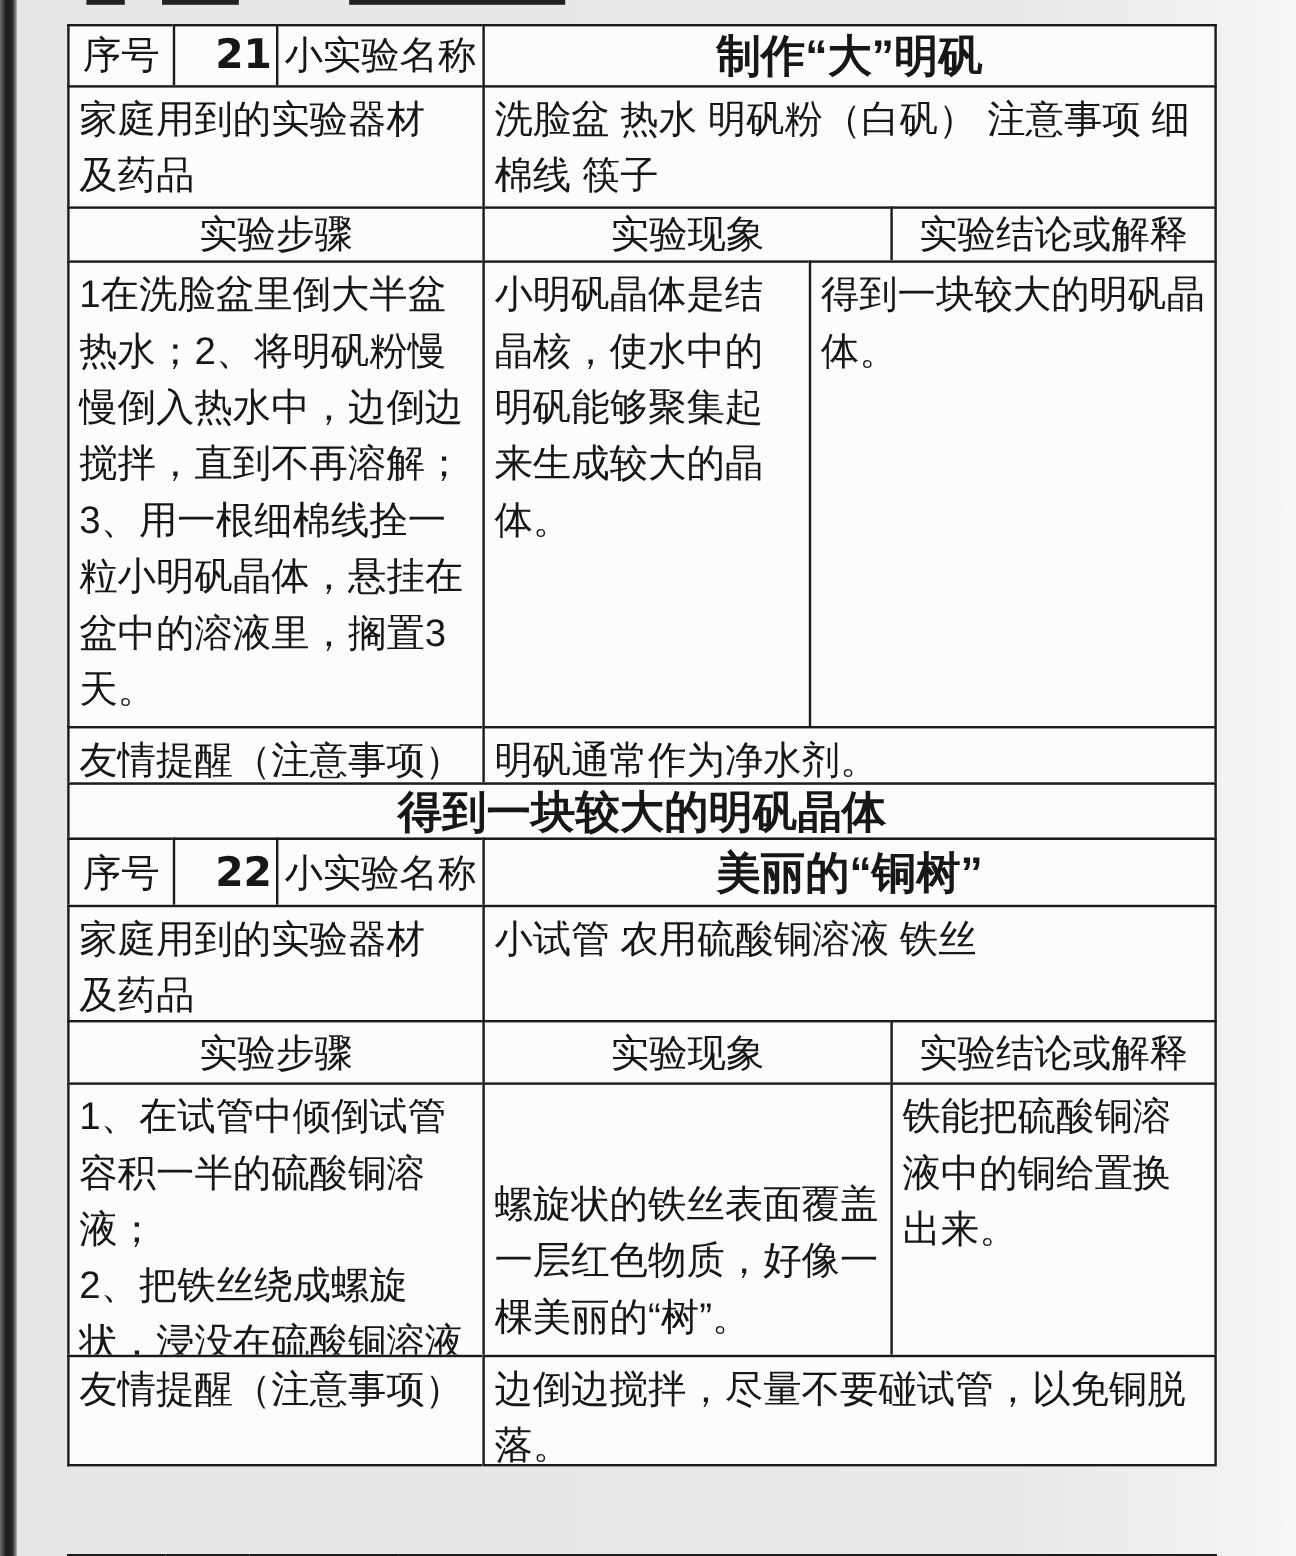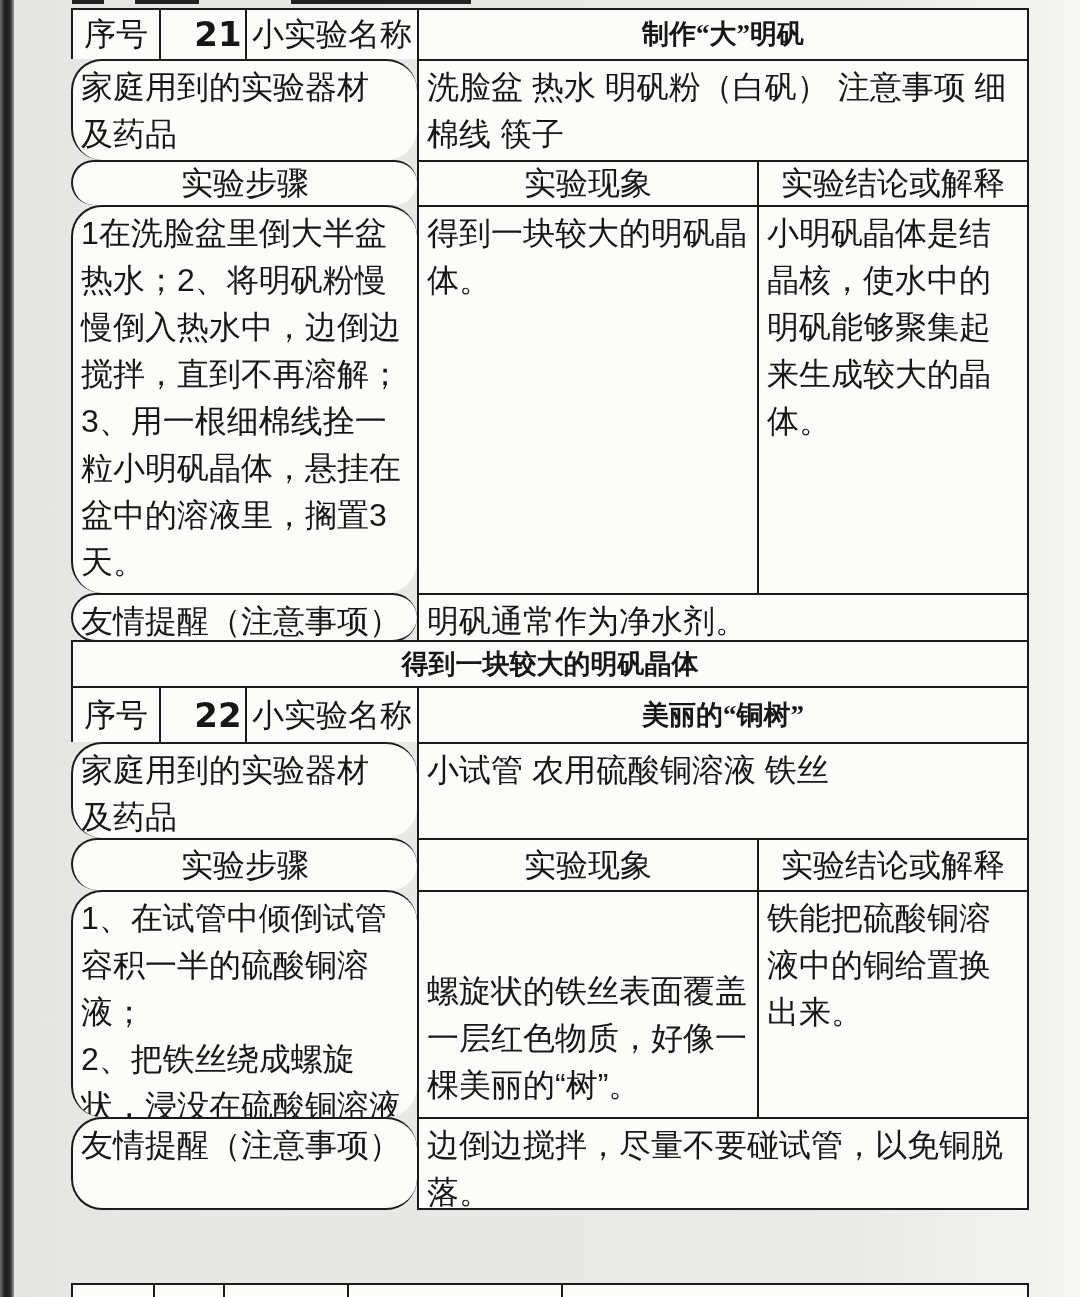--- a/index.html
+++ b/index.html
@@ -26,21 +26,21 @@
   .remnant {
     position: absolute;
     top: 0;
     height: 4px;
     background: #222;
   }
   .remnant.r1 { left: 72px;  width: 32px; }
   .remnant.r2 { left: 135px; width: 64px; }
   .remnant.r3 { left: 291px; width: 180px; }
 
-  .block { position: absolute; left: 71px; width: 958px; }
+  .block { position: absolute; left: 56px; width: 958px; margin-top: 12px; }
 
   .row { display: flex; width: 958px; }
   .cell {
     box-sizing: border-box;
     position: relative;
     border-left: 2px solid #1b1b1b;
     border-top: 2px solid #1b1b1b;
     background: #fcfcfa;
     font-size: 32px;
     line-height: 47px;
@@ -50,29 +50,29 @@
     justify-content: flex-start;
     padding: 3px 8px;
     overflow: hidden;
   }
   .row .cell:last-child { border-right: 2px solid #1b1b1b; }
   .row.last .cell { border-bottom: 2px solid #1b1b1b; }
 
   .center  { align-items: center; justify-content: center; text-align: center; padding: 0 4px; }
   .vbottom { justify-content: flex-end; padding-bottom: 8px; }
   .num     { font-weight: 700; font-size: 34px; font-family: "DejaVu Sans", sans-serif; padding-left: 34px; }
-  .title-text { font-weight: 700; font-size: 27px; font-family: Liberation Serif, serif; }
+  .title-text { font-weight: 700; font-size: 37px; }
   .prewrap { white-space: pre-line; }
 
   
   .w-seq   { width: 88px;  flex: 0 0 88px; }
   .w-num   { width: 86px;  flex: 0 0 86px; }
   .w-name  { width: 172px; flex: 0 0 172px; }
   .w-title { width: 612px; flex: 0 0 612px; }
-  .w-c1    { width: 346px; flex: 0 0 346px; border-radius: 31px; }
+  .w-c1    { width: 346px; flex: 0 0 346px; }
   .w-c2    { width: 340px; flex: 0 0 340px; }
   .w-c3    { width: 272px; flex: 0 0 272px; }
   .w-full  { width: 958px; flex: 0 0 958px; }
 
   
   .t1r1 .cell { height: 51px; }
   .t1r2 .cell { height: 101px; }
   .t1r3 .cell { height: 45px; }
   .t1r4 .cell { height: 388px; }
   .t1r5 .cell { height: 49px; }
@@ -119,22 +119,22 @@
   </div>
 
   <div class="row t1r3">
     <div class="cell w-c1 center">实验步骤</div>
     <div class="cell w-c2 center">实验现象</div>
     <div class="cell w-c3 center">实验结论或解释</div>
   </div>
 
   <div class="row t1r4">
     <div class="cell w-c1">1在洗脸盆里倒大半盆热水；2、将明矾粉慢慢倒入热水中，边倒边搅拌，直到不再溶解；3、用一根细棉线拴一粒小明矾晶体，悬挂在盆中的溶液里，搁置3天。</div>
+    <div class="cell w-c3">小明矾晶体是结晶核，使水中的明矾能够聚集起来生成较大的晶体。</div>
     <div class="cell w-c2">得到一块较大的明矾晶体。</div>
-    <div class="cell w-c3">小明矾晶体是结晶核，使水中的明矾能够聚集起来生成较大的晶体。</div>
   </div>
 
   <div class="row t1r5 last">
     <div class="cell w-c1">友情提醒（注意事项）</div>
     <div class="cell w-title">明矾通常作为净水剂。</div>
   </div>
 </div>
 
 <div class="block" style="top:640px">
   <div class="row section-row last">

